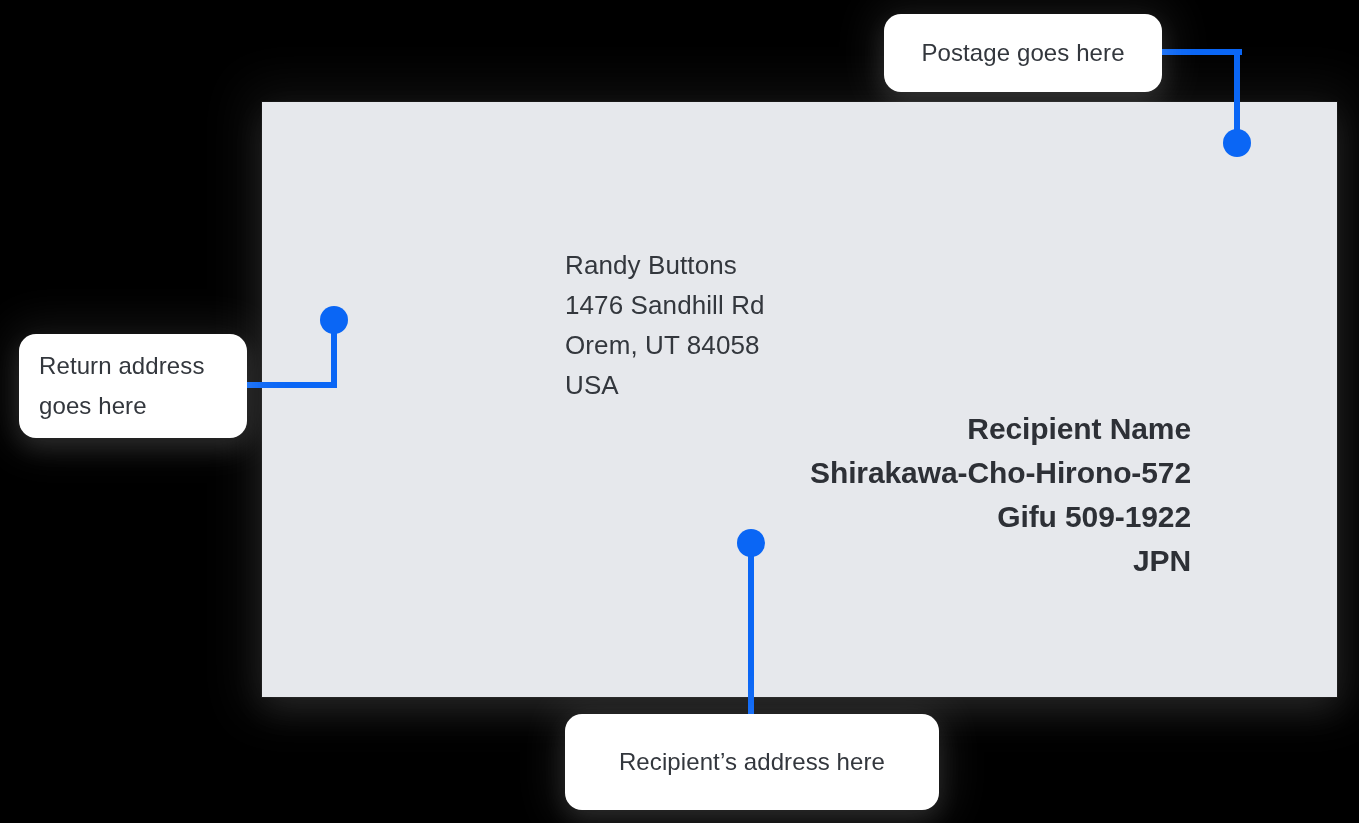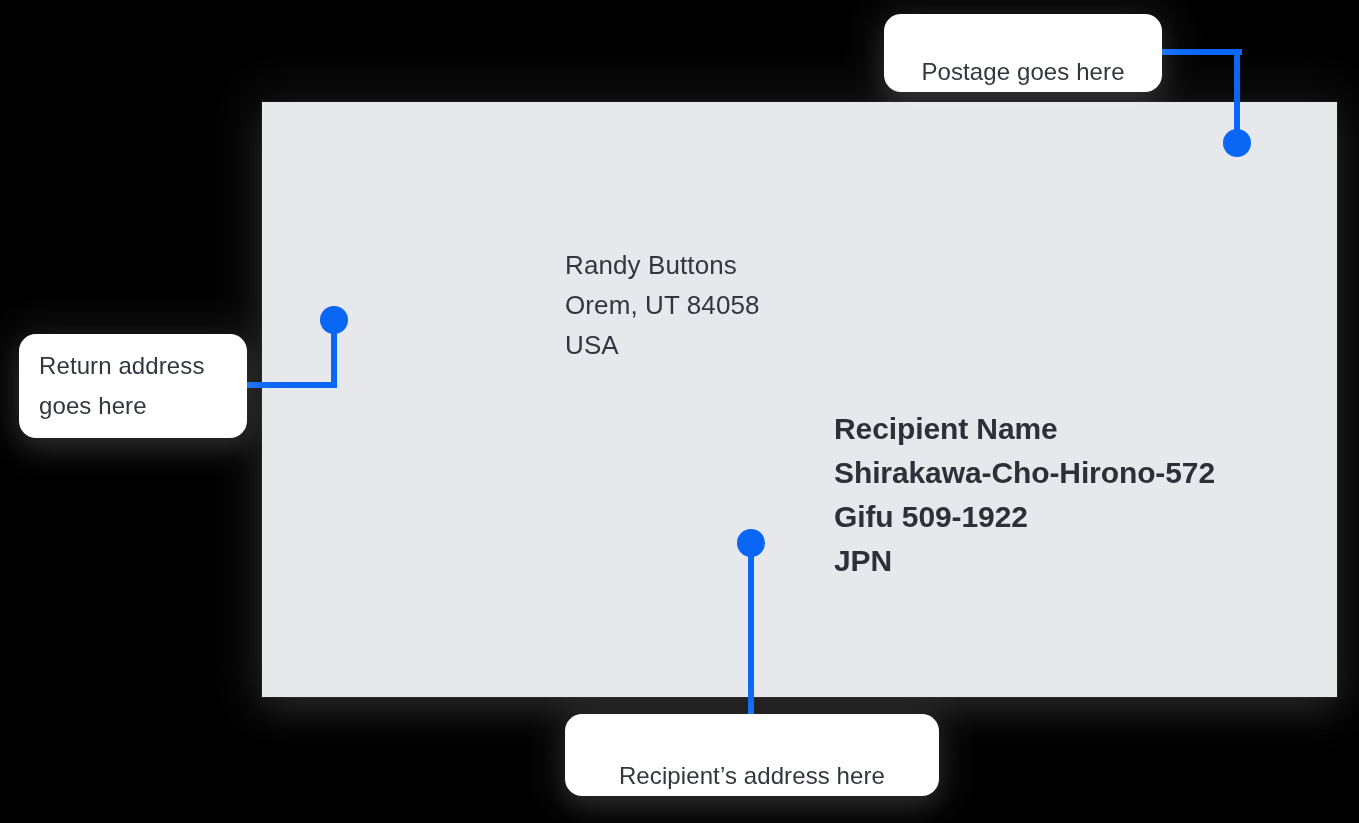--- a/index.html
+++ b/index.html
@@ -39,45 +39,46 @@
     font-size: 26px;
     line-height: 40px;
     letter-spacing: 0.1px;
     white-space: nowrap;
   }
   #return-address .addr-line { display: block; }
 
   
   #recipient-address {
     position: absolute;
-    left: 572px;
+    left: 548px;
     top: 305px;
     color: #2d3036;
     font-size: 30px;
     font-weight: bold;
     line-height: 44px;
     letter-spacing: -0.1px;
     white-space: nowrap;
+    text-align: right;
   }
   #recipient-address .addr-line { display: block; }
 
   
   .callout {
     position: absolute;
     background: #ffffff;
     border-radius: 17px;
     color: #33373d;
     font-size: 24px;
     line-height: 40px;
     letter-spacing: 0.1px;
     box-shadow:
       0 10px 26px rgba(255,255,255,0.12),
       0 0 40px 14px rgba(255,255,255,0.07);
     display: flex;
-    align-items: flex-end;
+    align-items: center;
     justify-content: center;
     text-align: center;
     box-sizing: border-box;
   }
   #callout-postage {
     left: 884px;
     top: 14px;
     width: 278px;
     height: 78px;
     padding: 0 22px;
@@ -89,21 +90,21 @@
     height: 104px;
     padding: 12px 20px;
     text-align: left;
     justify-content: flex-start;
   }
   #callout-return .cl-inner { display: block; }
   #callout-recipient {
     left: 565px;
     top: 714px;
     width: 374px;
-    height: 82px;
+    height: 96px;
     padding: 0 22px;
   }
 
   
   .connector {
     position: absolute;
     pointer-events: none;
   }
   .conn-line {
     position: absolute;
@@ -133,20 +134,21 @@
 </style>
 </head>
 <body>
 
 <div id="stage">
 
   <div id="envelope">
 
     <div id="return-address">
       <span class="addr-line">Randy Buttons</span>
+      <span class="addr-line">1476 Sandhill Rd</span>
       <span class="addr-line">Orem, UT 84058</span>
       <span class="addr-line">USA</span>
     </div>
 
     <div id="recipient-address">
       <span class="addr-line">Recipient Name</span>
       <span class="addr-line">Shirakawa-Cho-Hirono-572</span>
       <span class="addr-line">Gifu 509-1922</span>
       <span class="addr-line">JPN</span>
     </div>

